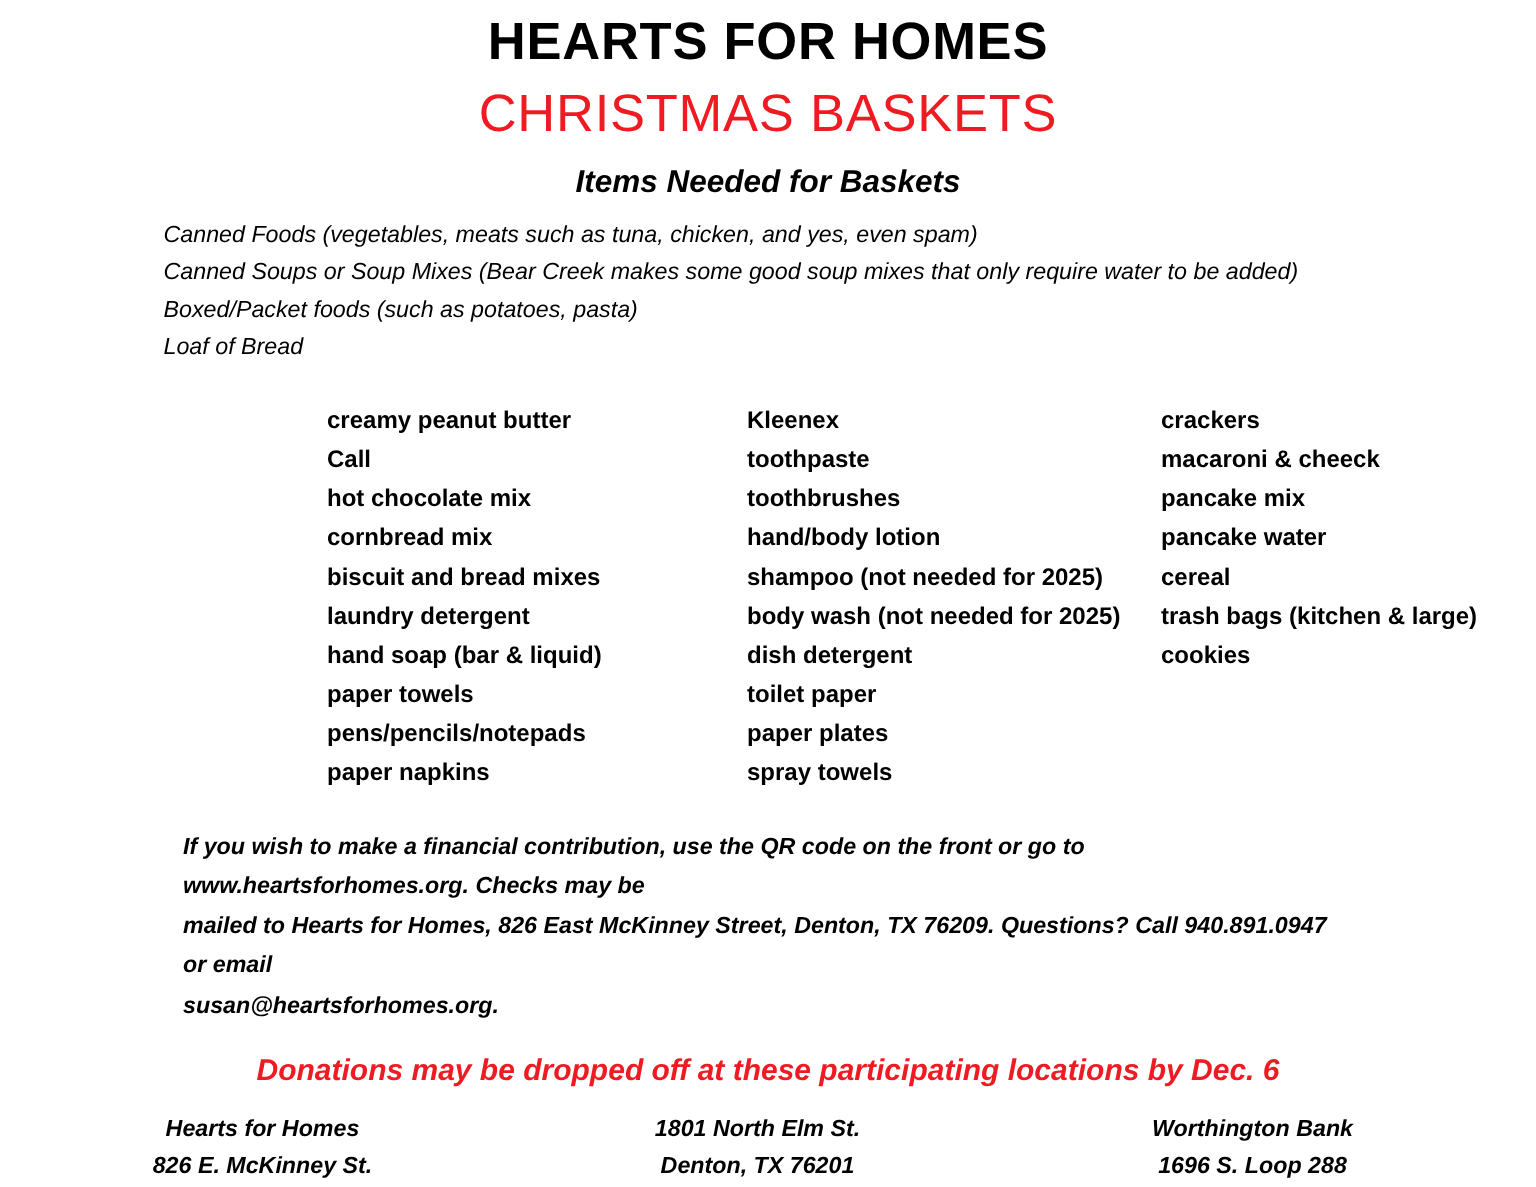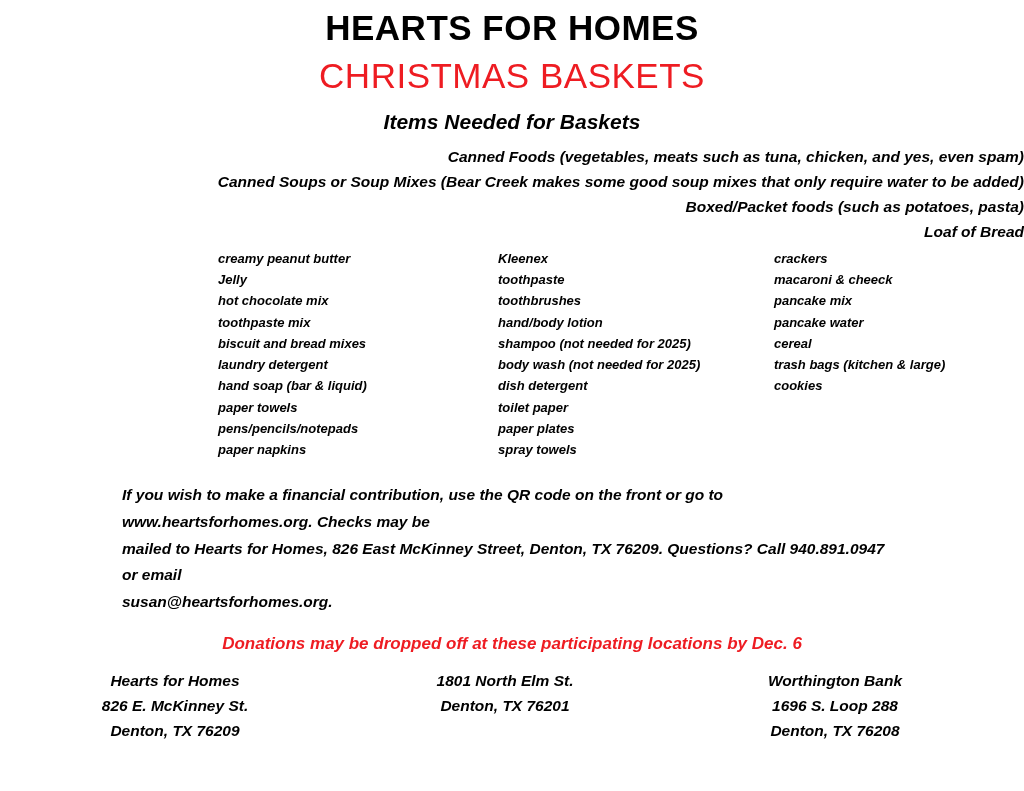--- a/index.html
+++ b/index.html
@@ -41,55 +41,53 @@
   .title-items {
     text-align: center;
     font-size: 21px;
     font-weight: bold;
     font-style: italic;
     margin-top: 13px;
     margin-bottom: 10px;
   }
 
   .intro-list {
-    margin: 0 0 0 76px;
+    margin: 0 0 0 109px;
     font-size: 15.5px;
     font-style: italic;
-    font-weight: bold;
+    font-weight: normal;
     line-height: 1.62;
-    text-align: right;
   }
 
   .columns {
-    margin-top: 4px;
+    margin-top: 24px;
     margin-left: 218px;
     display: grid;
     grid-template-columns: 280px 276px auto;
-    font-size: 13px;
-    font-style: italic;
+    font-size: 16px;
     font-weight: bold;
     line-height: 1.635;
   }
   .columns .col div {
     white-space: nowrap;
   }
 
   .financial {
     margin: 22px 0 0 122px;
     width: 770px;
     font-size: 15.5px;
     font-style: italic;
     font-weight: bold;
     line-height: 1.72;
   }
 
   .drop-line {
     text-align: center;
     color: #ee1c22;
-    font-size: 17px;
+    font-size: 20px;
     font-style: italic;
     font-weight: bold;
     margin-top: 18px;
   }
 
   .locations {
     margin-top: 14px;
     position: relative;
     font-size: 15.5px;
     font-style: italic;
@@ -122,23 +120,23 @@
   <div class="intro-list">
     <div>Canned Foods (vegetables, meats such as tuna, chicken, and yes, even spam)</div>
     <div>Canned Soups or Soup Mixes (Bear Creek makes some good soup mixes that only require water to be added)</div>
     <div>Boxed/Packet foods (such as potatoes, pasta)</div>
     <div>Loaf of Bread</div>
   </div>
 
   <div class="columns">
     <div class="col">
       <div>creamy peanut butter</div>
-      <div>Jelly</div>
+      <div>Call</div>
       <div>hot chocolate mix</div>
-      <div>toothpaste mix</div>
+      <div>cornbread mix</div>
       <div>biscuit and bread mixes</div>
       <div>laundry detergent</div>
       <div>hand soap (bar &amp; liquid)</div>
       <div>paper towels</div>
       <div>pens/pencils/notepads</div>
       <div>paper napkins</div>
     </div>
     <div class="col">
       <div>Kleenex</div>
       <div>toothpaste</div>

